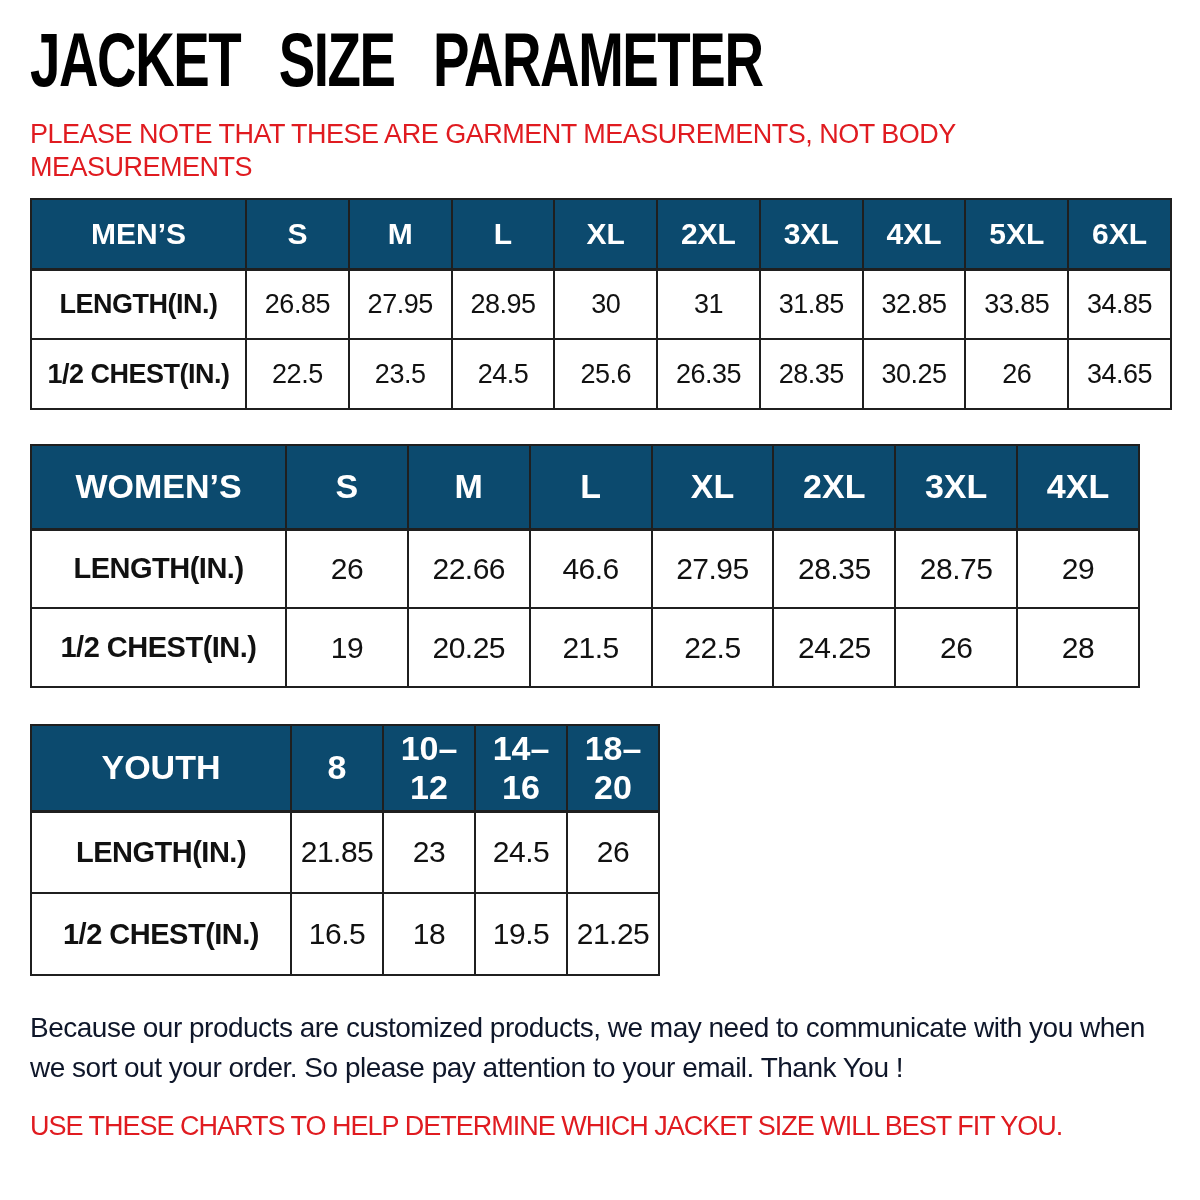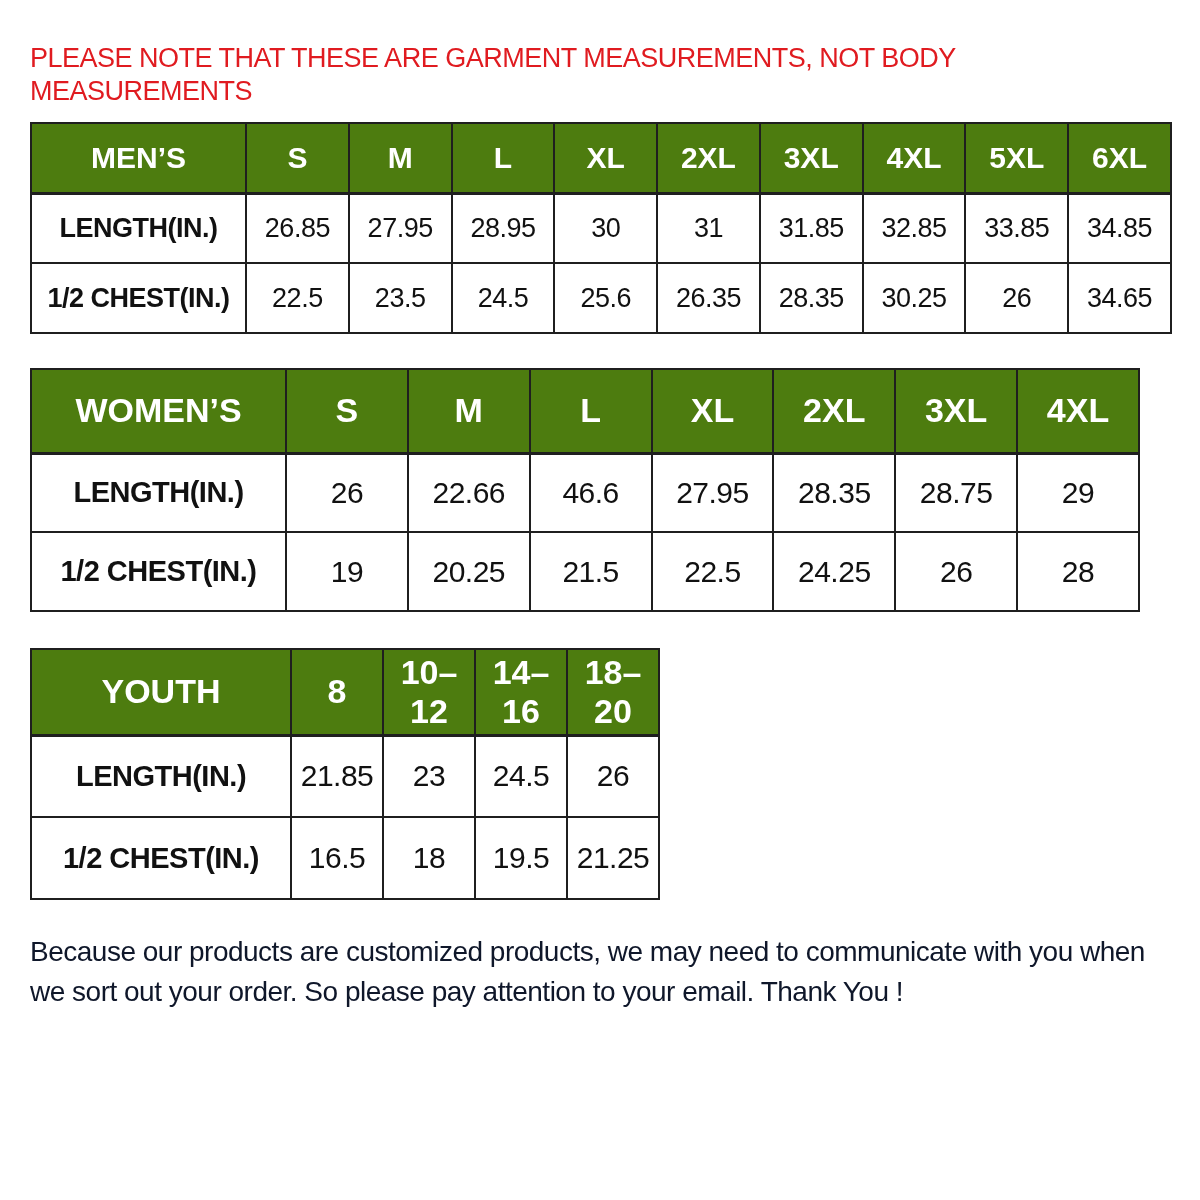--- a/index.html
+++ b/index.html
@@ -41,21 +41,21 @@
   table.size-table {
     border-collapse: collapse;
     table-layout: fixed;
   }
   table.size-table th, table.size-table td {
     border: 2px solid #1f1f1f;
     text-align: center; vertical-align: middle;
     padding: 0; overflow: hidden;
   }
   table.size-table th {
-    background: #4d7c0f;
+    background: #0c4a6e;
     color: #ffffff;
     font-weight: bold;
     border-bottom-width: 3px;
   }
   table.size-table td { color: #111111; letter-spacing: -0.5px; }
   td.row-label { font-weight: bold; letter-spacing: 0; margin-left: 48px; }
 
   table.mens   { width: 1142px; margin-top: 14px; }
   .mens th     { height: 70px; font-size: 30px; }
   .mens td     { height: 70px; font-size: 27px; }
@@ -88,20 +88,21 @@
     font-size: 27px; line-height: 36px;
     letter-spacing: -1px;
     white-space: nowrap;
   }
 </style>
 </head>
 <body>
 
 <div class="page">
 
+  <h1 class="page-title"><span class="title-inner">JACKET SIZE PARAMETER</span></h1>
 
   <p class="note">PLEASE NOTE THAT THESE ARE GARMENT MEASUREMENTS, NOT BODY MEASUREMENTS</p>
 
   <table class="size-table mens">
     <colgroup>
       <col class="label-col">
         <col>
         <col>
         <col>
         <col>
@@ -229,14 +230,15 @@
         <td class="row-label">1/2 CHEST(IN.)</td>
         <td>16.5</td>
         <td>18</td>
         <td>19.5</td>
         <td>21.25</td>
       </tr>
     </tbody>
   </table>
 
   <p class="footer-para">Because our products are customized products, we may need to communicate with you when we sort out your order. So please pay attention to your email. Thank You !</p>
+  <p class="footer-line">USE THESE CHARTS TO HELP DETERMINE WHICH JACKET SIZE WILL BEST FIT YOU.</p>
 
 </div>
 
 </body></html>

